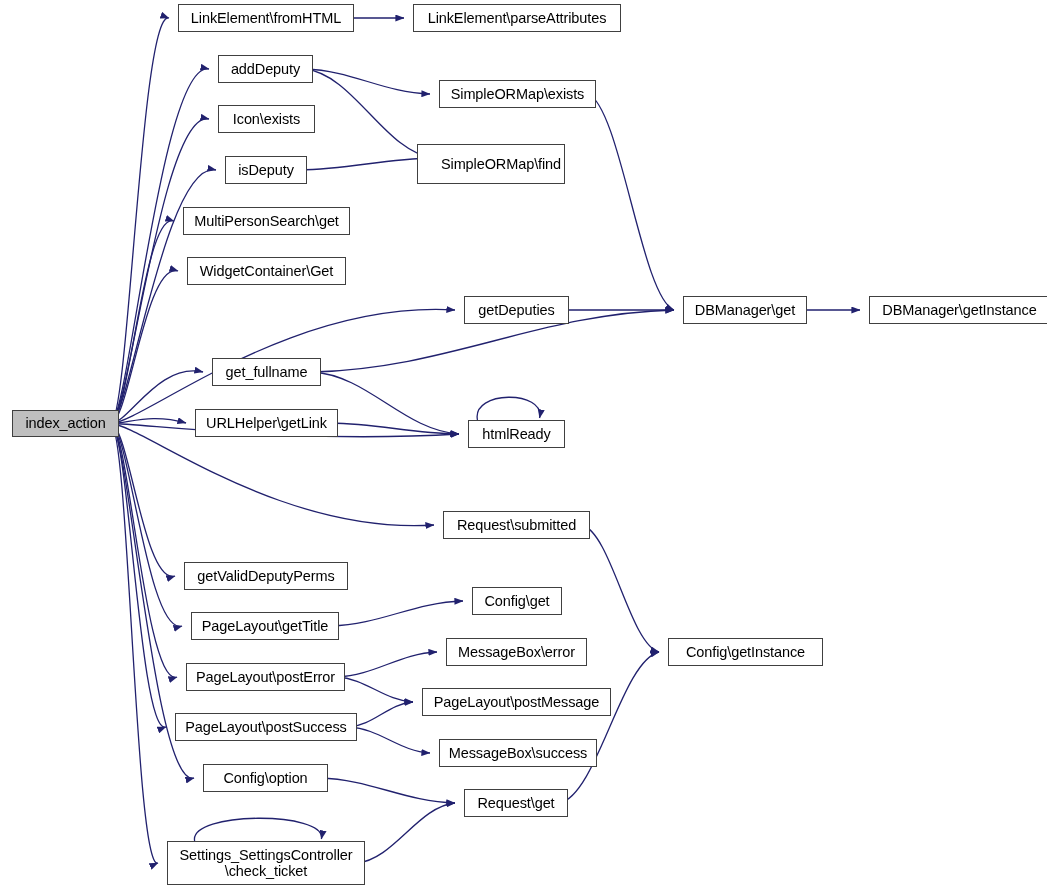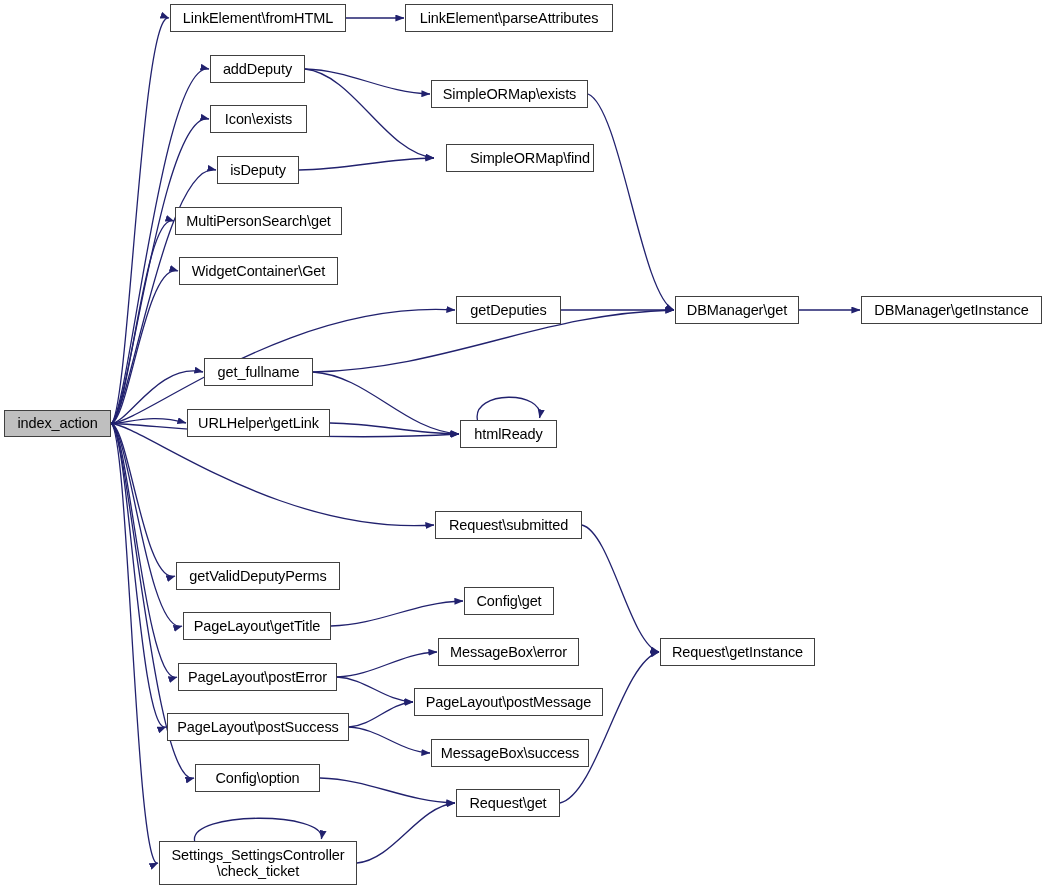--- a/index.html
+++ b/index.html
@@ -30,20 +30,21 @@
     color: #000000;
     font-size: 14.5px;
     line-height: 1.12;
     display: flex;
     align-items: center;
     justify-content: center;
     text-align: center;
     white-space: pre;
     letter-spacing: -0.1px;
     z-index: 5;
+    margin-left: 8px;
   }
   .node.root {
     background: #bfbfbf;
     border-color: #404040;
   }
   .node .lbl { display: block; }
 </style>
 </head>
 <body>
 
@@ -98,38 +99,38 @@
   </svg>
 
   <div id="nodes">
       <div class="node root" style="left: 4px; top: 410px; width: 107px; height: 27px;"><span class="lbl">index_action</span></div>
       <div class="node" style="left: 170px; top: 4px; width: 176px; height: 28px;"><span class="lbl">LinkElement\fromHTML</span></div>
       <div class="node" style="left: 405px; top: 4px; width: 208px; height: 28px;"><span class="lbl">LinkElement\parseAttributes</span></div>
       <div class="node" style="left: 210px; top: 55px; width: 95px; height: 28px;"><span class="lbl">addDeputy</span></div>
       <div class="node" style="left: 431px; top: 80px; width: 157px; height: 28px;"><span class="lbl">SimpleORMap\exists</span></div>
       <div class="node" style="left: 210px; top: 105px; width: 97px; height: 28px;"><span class="lbl">Icon\exists</span></div>
       <div class="node" style="left: 217px; top: 156px; width: 82px; height: 28px;"><span class="lbl">isDeputy</span></div>
-      <div class="node" style="left: 446px; top: 144px; width: 148px; height: 28px; padding-left: 20px;"><span class="lbl">SimpleORMap\find</span></div>
+      <div class="node" style="left: 409px; top: 144px; width: 148px; height: 40px; padding-left: 20px;"><span class="lbl">SimpleORMap\find</span></div>
       <div class="node" style="left: 175px; top: 207px; width: 167px; height: 28px;"><span class="lbl">MultiPersonSearch\get</span></div>
       <div class="node" style="left: 179px; top: 257px; width: 159px; height: 28px;"><span class="lbl">WidgetContainer\Get</span></div>
       <div class="node" style="left: 456px; top: 296px; width: 105px; height: 28px;"><span class="lbl">getDeputies</span></div>
       <div class="node" style="left: 675px; top: 296px; width: 124px; height: 28px; align-items: center;"><span class="lbl">DBManager\get</span></div>
       <div class="node" style="left: 861px; top: 296px; width: 181px; height: 28px;"><span class="lbl">DBManager\getInstance</span></div>
       <div class="node" style="left: 204px; top: 358px; width: 109px; height: 28px;"><span class="lbl">get_fullname</span></div>
       <div class="node" style="left: 187px; top: 409px; width: 143px; height: 28px;"><span class="lbl">URLHelper\getLink</span></div>
       <div class="node" style="left: 460px; top: 420px; width: 97px; height: 28px; align-items: center;"><span class="lbl">htmlReady</span></div>
       <div class="node" style="left: 435px; top: 511px; width: 147px; height: 28px;"><span class="lbl">Request\submitted</span></div>
       <div class="node" style="left: 176px; top: 562px; width: 164px; height: 28px;"><span class="lbl">getValidDeputyPerms</span></div>
       <div class="node" style="left: 464px; top: 587px; width: 90px; height: 28px;"><span class="lbl">Config\get</span></div>
       <div class="node" style="left: 183px; top: 612px; width: 148px; height: 28px;"><span class="lbl">PageLayout\getTitle</span></div>
       <div class="node" style="left: 438px; top: 638px; width: 141px; height: 28px;"><span class="lbl">MessageBox\error</span></div>
       <div class="node" style="left: 178px; top: 663px; width: 159px; height: 28px;"><span class="lbl">PageLayout\postError</span></div>
       <div class="node" style="left: 414px; top: 688px; width: 189px; height: 28px;"><span class="lbl">PageLayout\postMessage</span></div>
       <div class="node" style="left: 167px; top: 713px; width: 182px; height: 28px;"><span class="lbl">PageLayout\postSuccess</span></div>
       <div class="node" style="left: 431px; top: 739px; width: 158px; height: 28px;"><span class="lbl">MessageBox\success</span></div>
       <div class="node" style="left: 195px; top: 764px; width: 125px; height: 28px;"><span class="lbl">Config\option</span></div>
       <div class="node" style="left: 456px; top: 789px; width: 104px; height: 28px;"><span class="lbl">Request\get</span></div>
-      <div class="node" style="left: 660px; top: 638px; width: 155px; height: 28px;"><span class="lbl">Request\getInstance</span></div>
+      <div class="node" style="left: 660px; top: 638px; width: 155px; height: 28px;"><span class="lbl">Config\getInstance</span></div>
       <div class="node" style="left: 159px; top: 841px; width: 198px; height: 44px;"><span class="lbl">Settings_SettingsController
 \check_ticket</span></div>
     </div>
 
 </div>
 
 </body></html>

